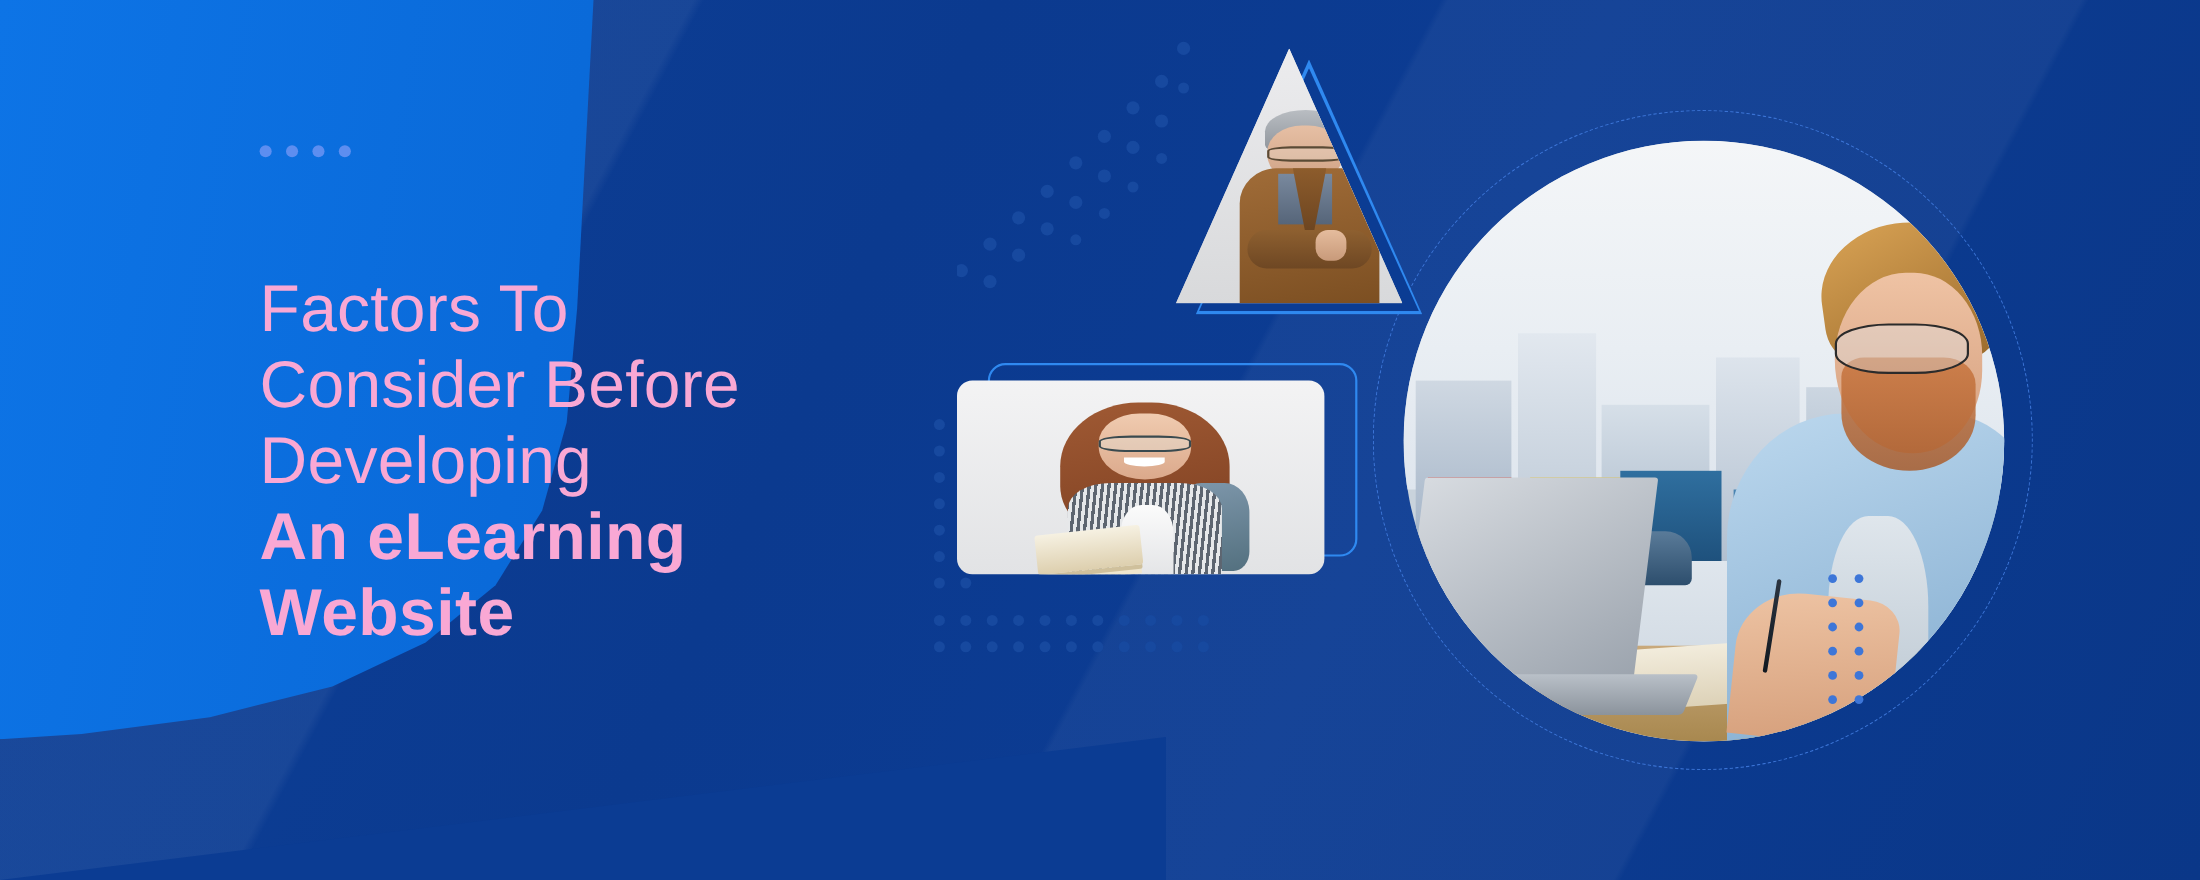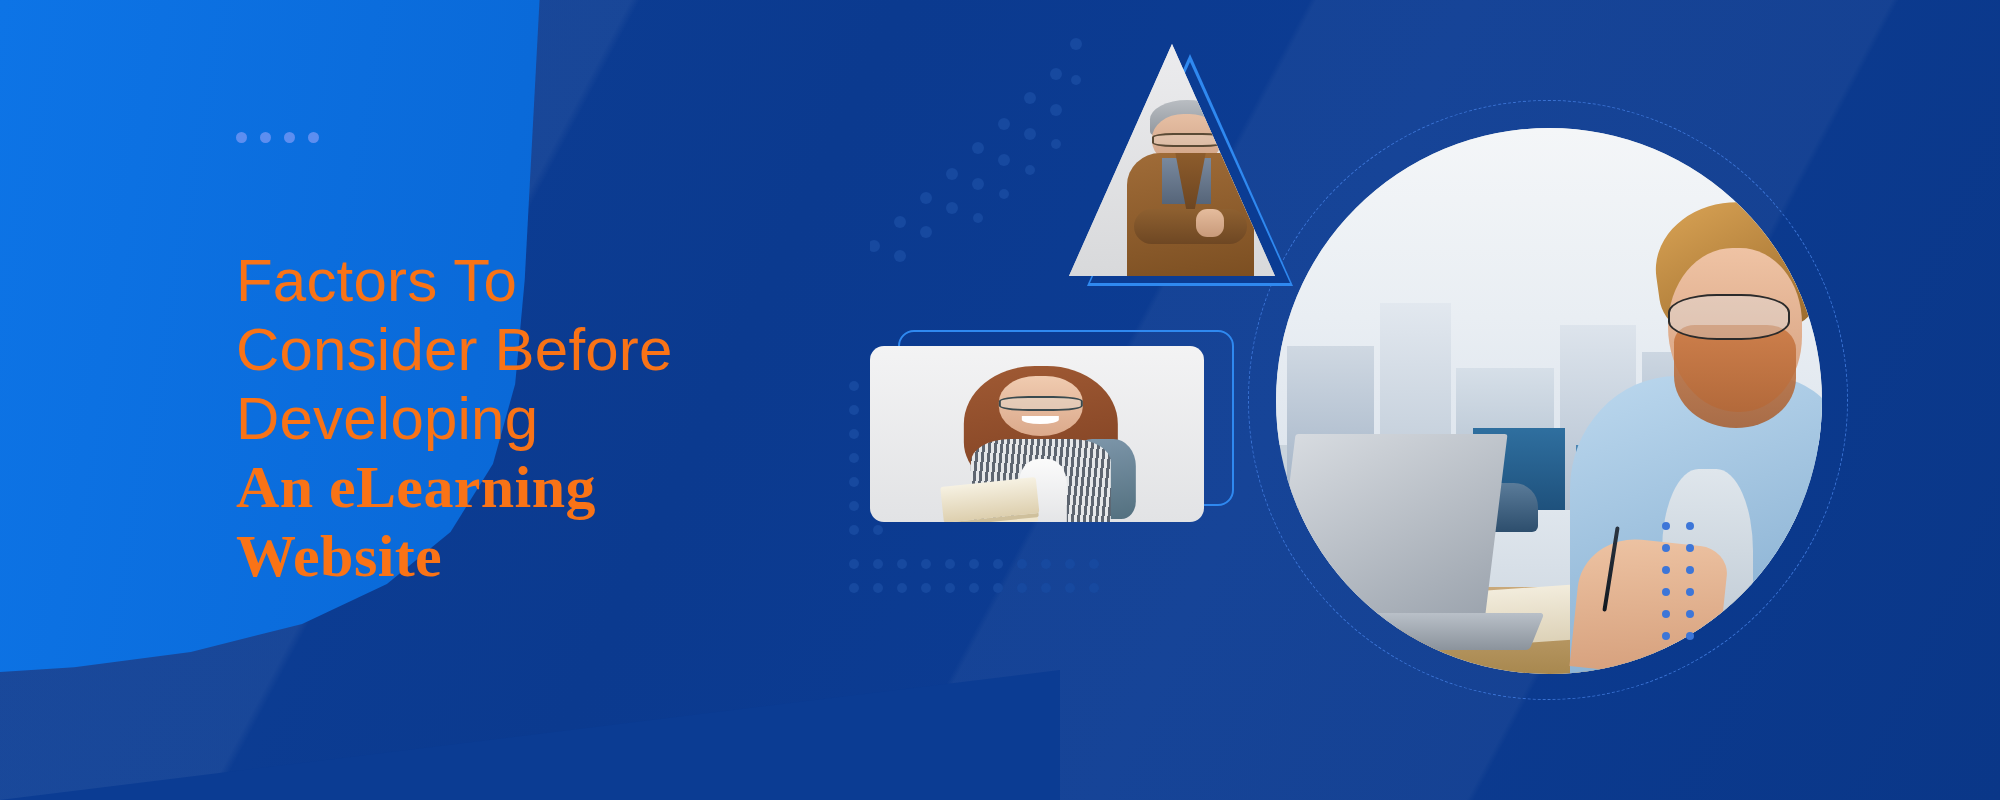--- a/index.html
+++ b/index.html
@@ -58,32 +58,31 @@
     position:absolute;
     left:236px; top:132px;
     width:660px;
   }
   .dot-row { display:flex; gap:13px; margin-bottom:34px; }
   .dot-row .d {
     width:11px; height:11px; border-radius:50%;
     background:#5d8ef0;
   }
   .headline {
-    color:#f97316;
+    color:#f9a8d4;
     font-size:60px;
     line-height:69px;
     font-weight:300;
     letter-spacing:0.2px;
     white-space:pre-line;
   }
   .headline .strong {
     display:block;
     font-weight:800;
     letter-spacing:0.4px;
-    font-family:Liberation Serif, serif;
   }
 
   
   .graphics { position:absolute; left:1060px; top:0; width:940px; height:800px; }
 
   
   .dashed-circle {
     position:absolute;
     left:188px; top:100px;
     width:600px; height:600px;

